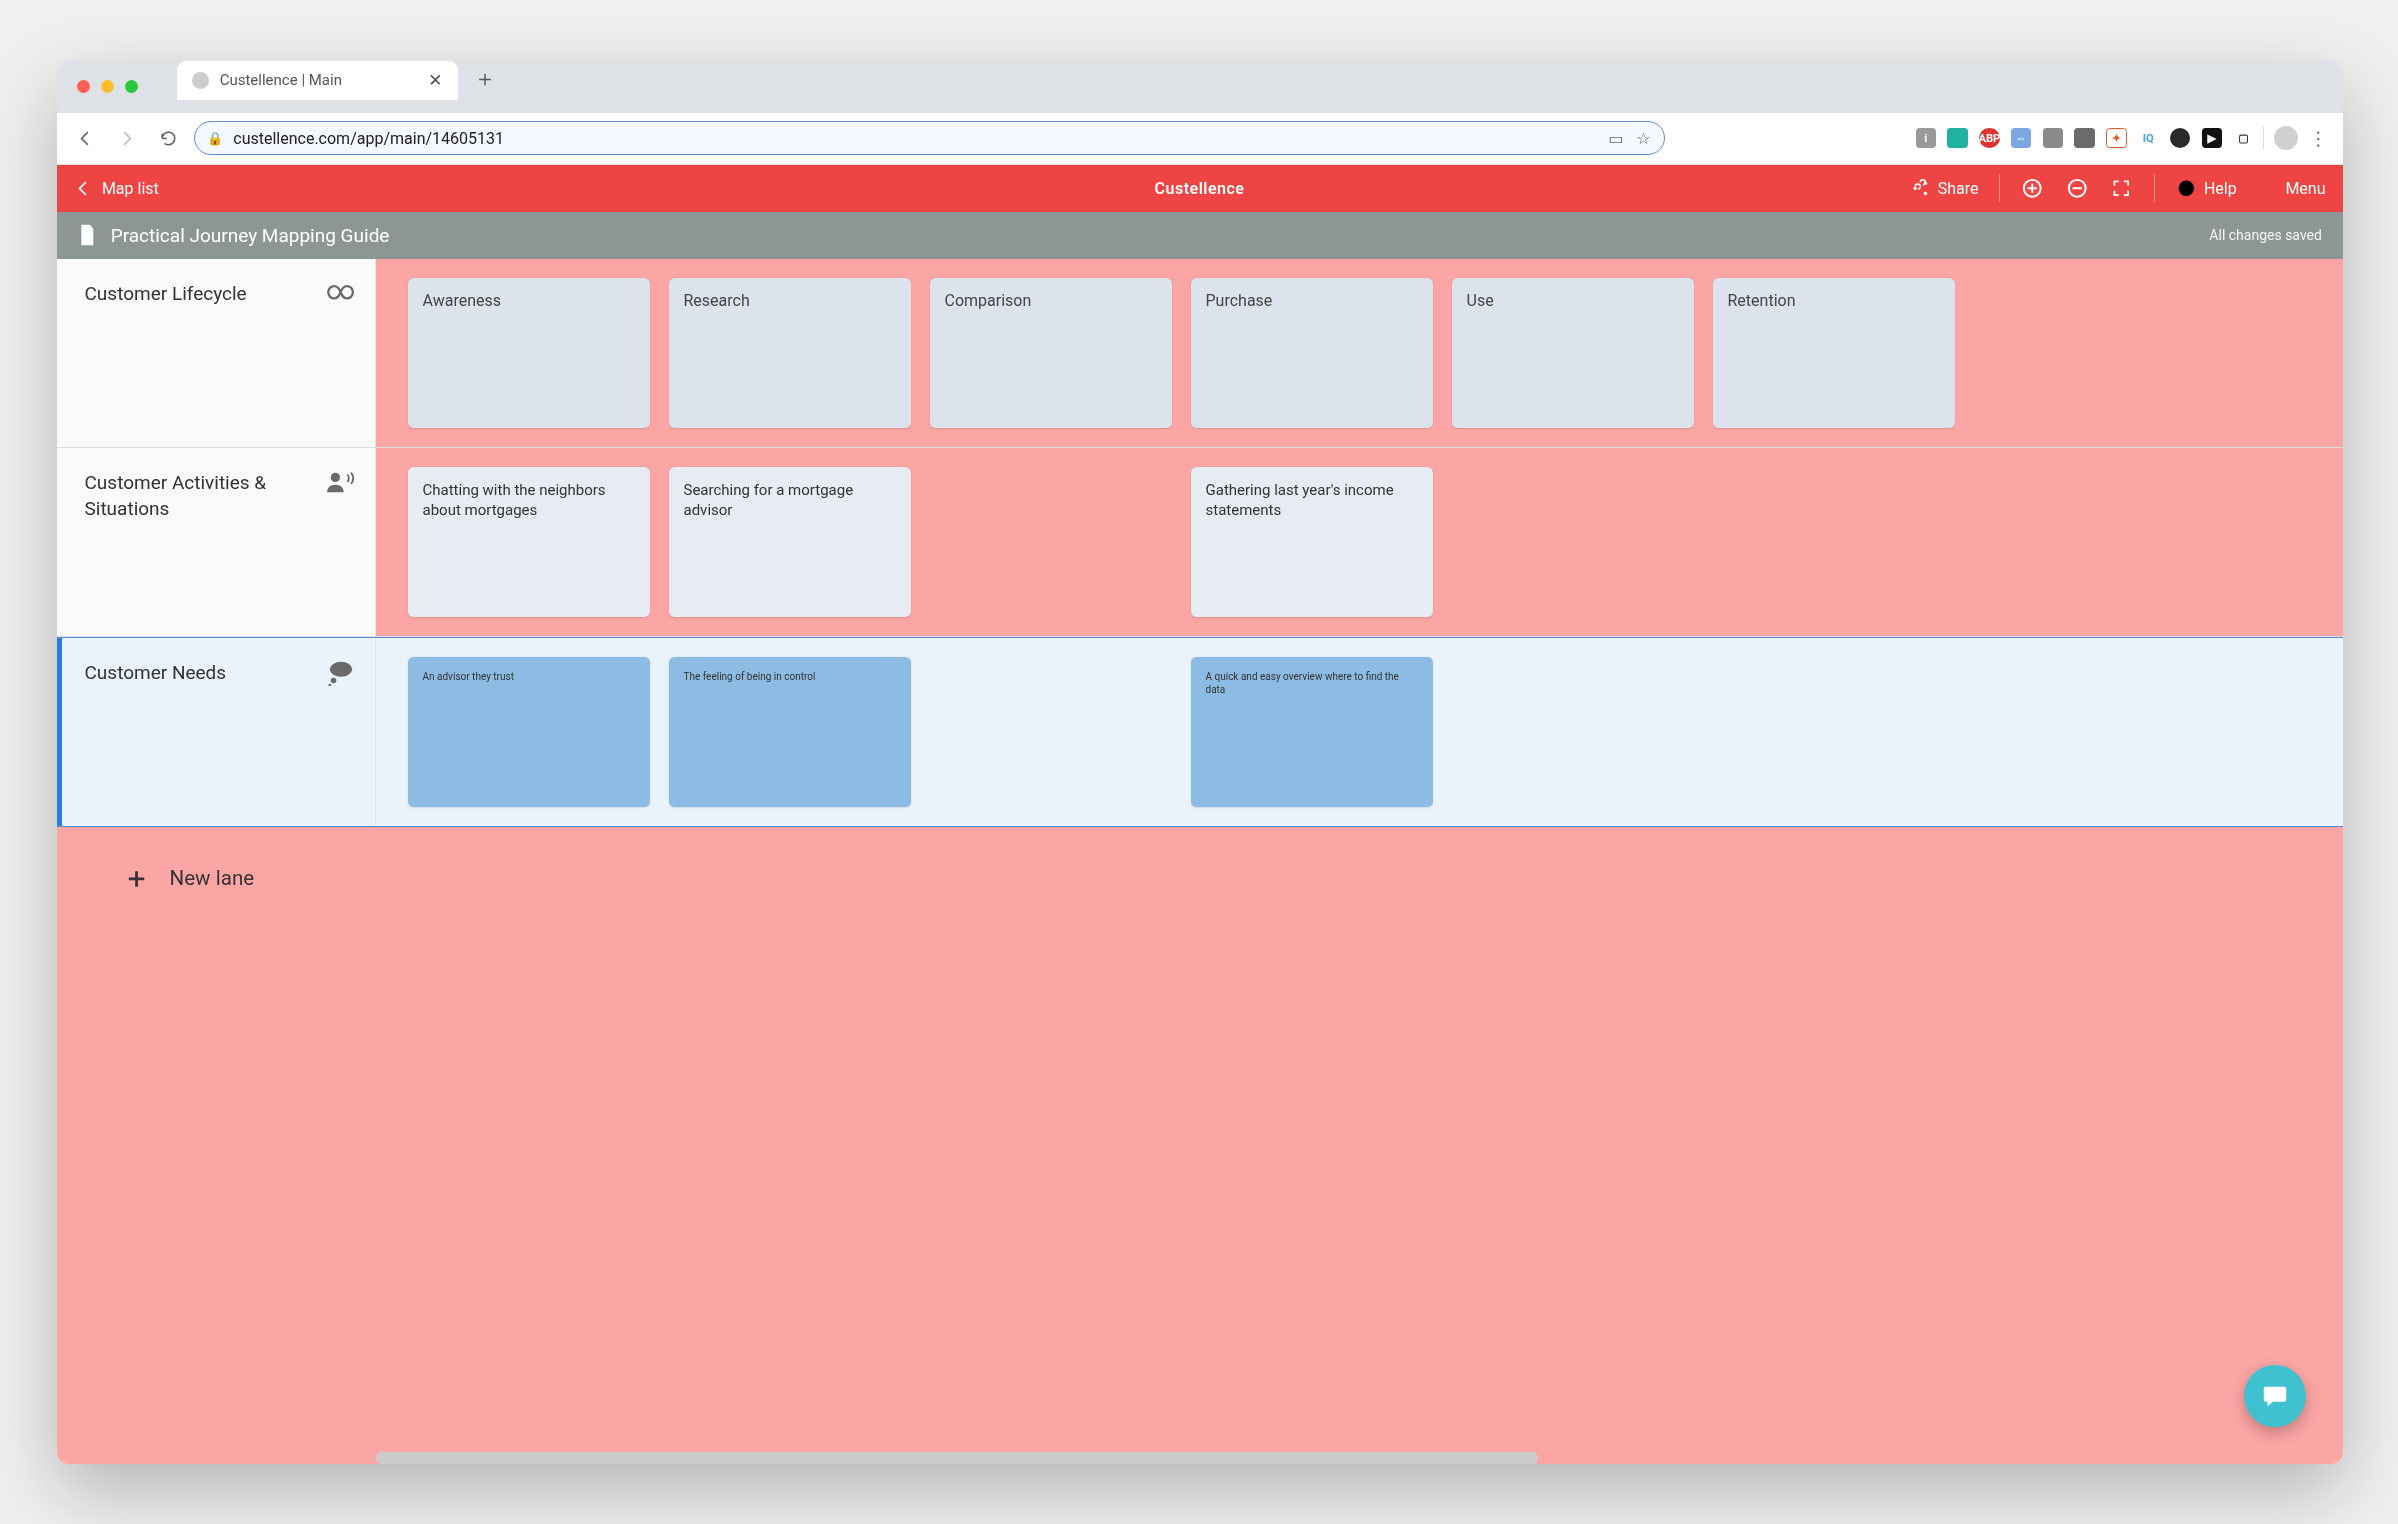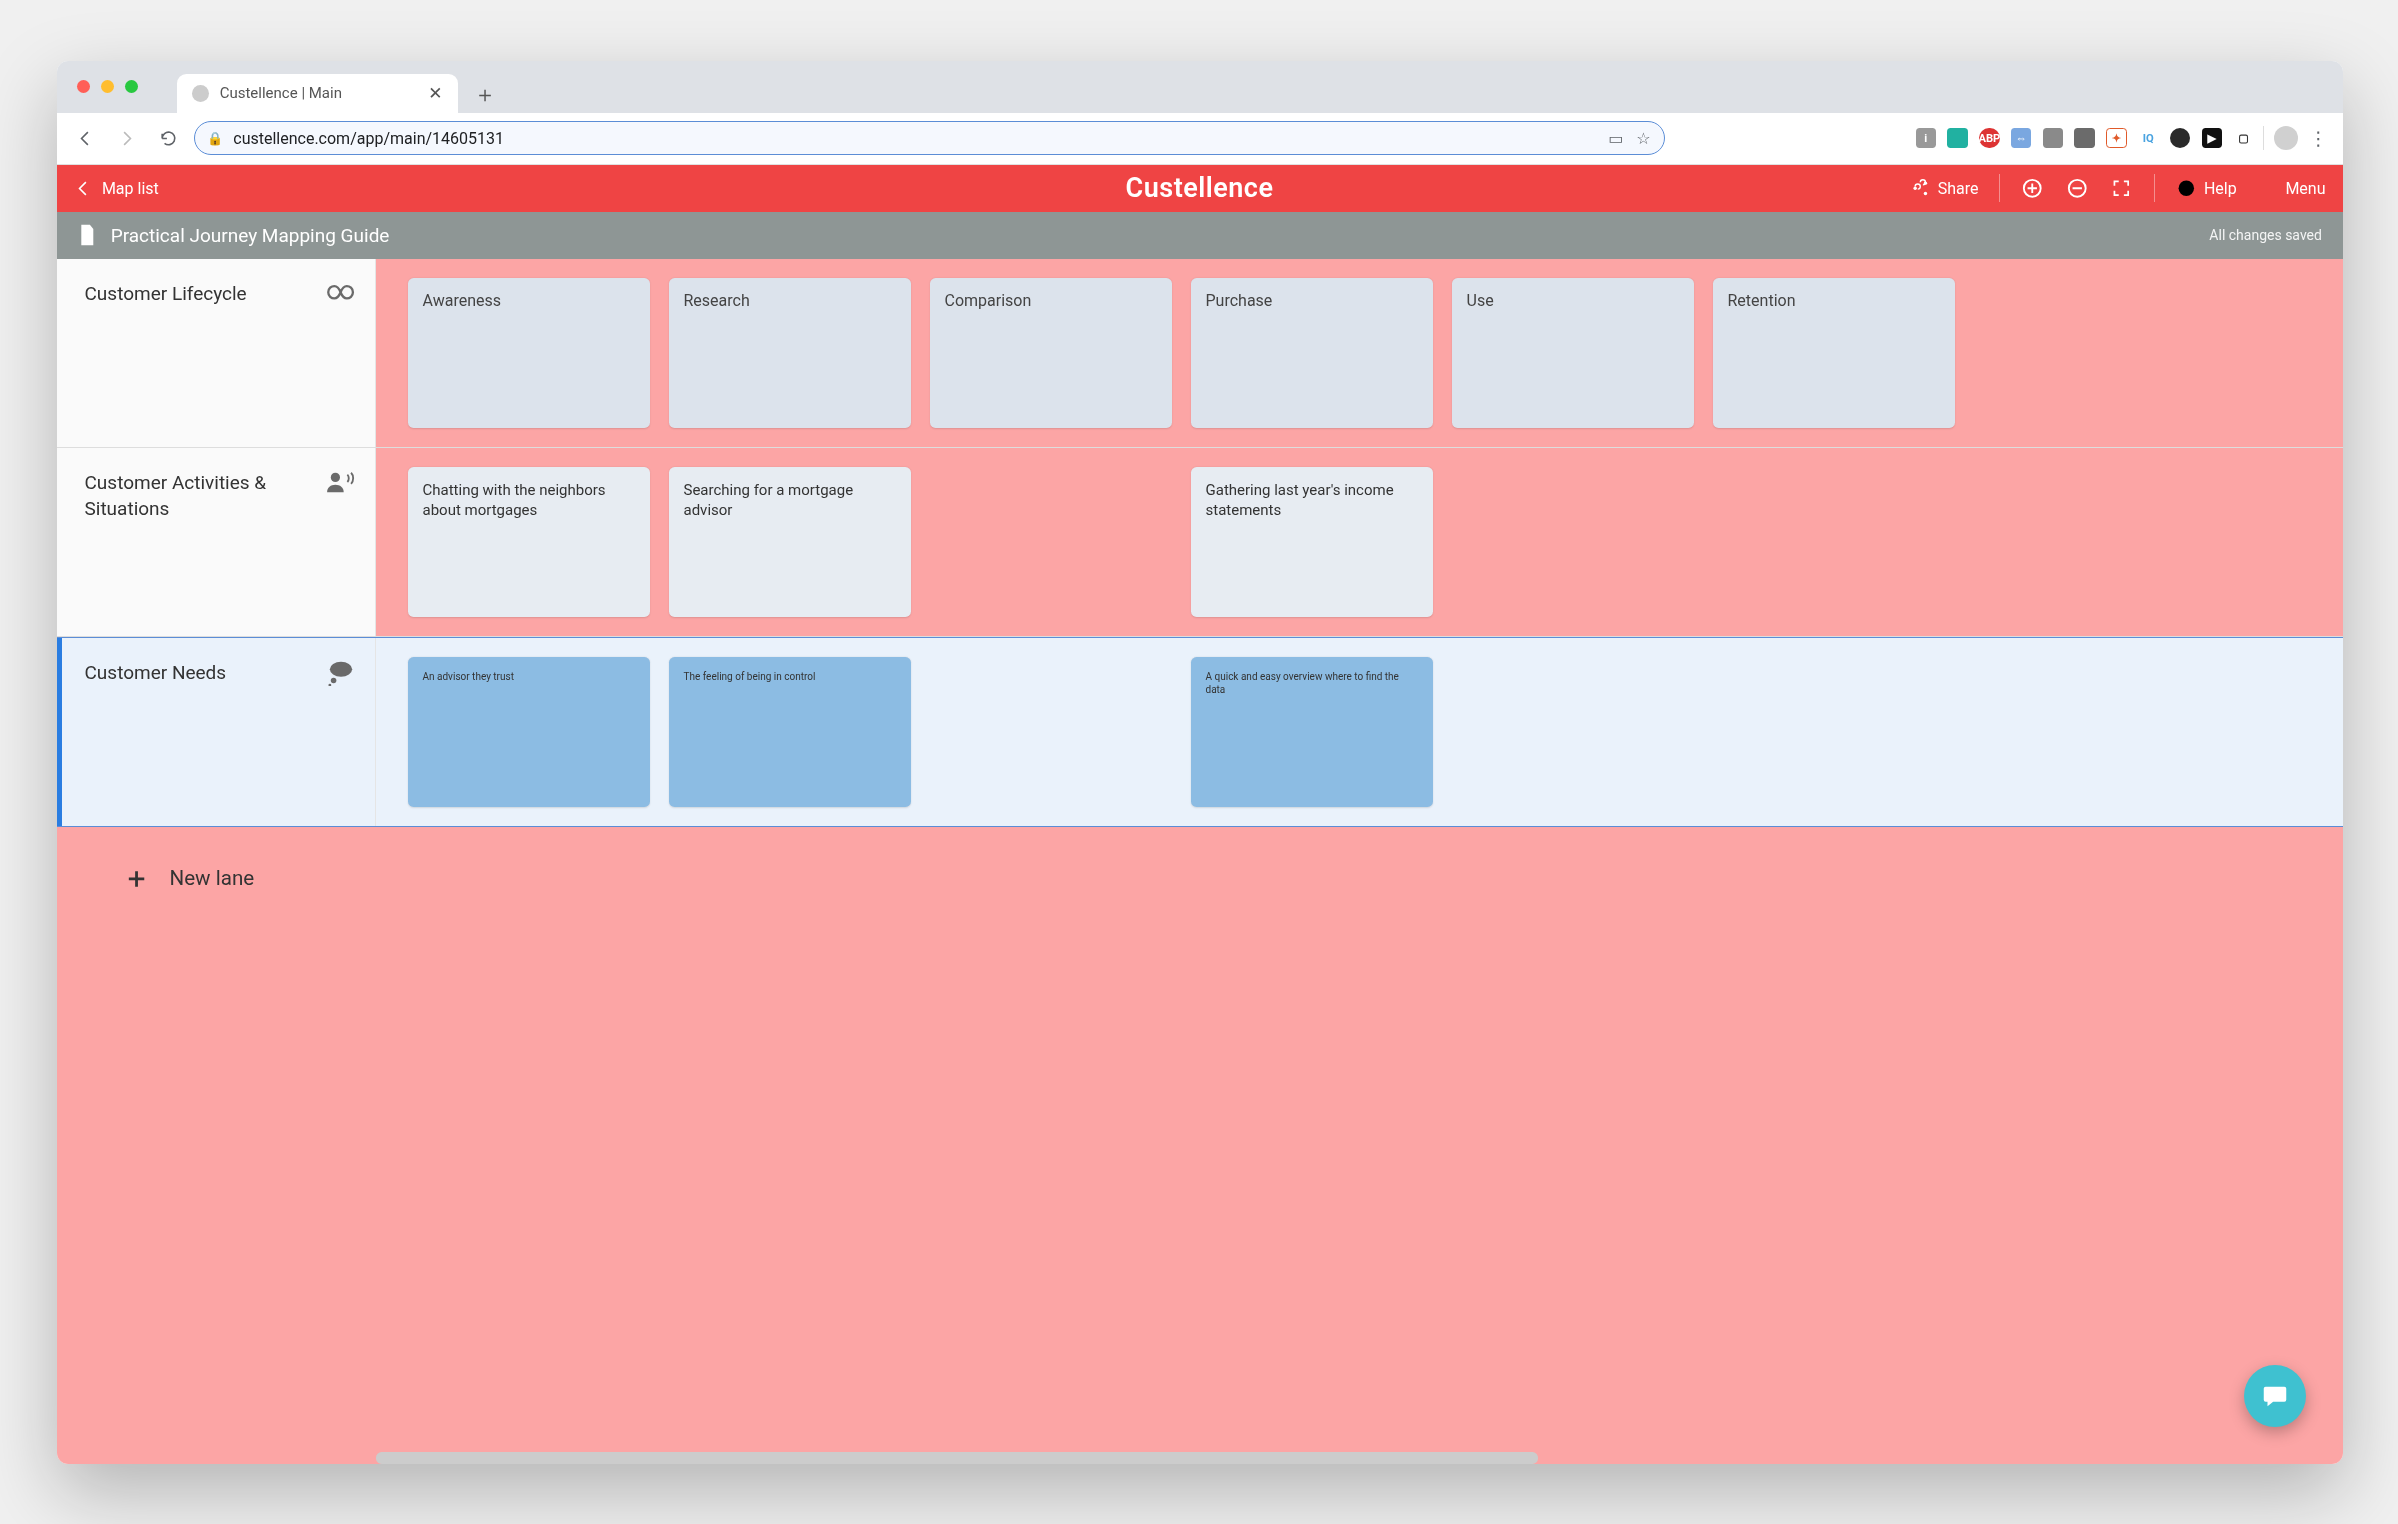--- a/index.html
+++ b/index.html
@@ -7,42 +7,42 @@
 
 .window-shadow { width:2286px; height:1403px; background:#fff; border-radius:11.2px; box-shadow:0 28px 75px rgba(0,0,0,0.25); overflow:hidden; display:flex; flex-direction:column; position:relative; }
 
 
 .chrome-tabbar { height:52px; background:#dee1e6; display:flex; align-items:flex-end; padding-left:17px; position:relative; }
 .traffic-lights { display:flex; gap:11.2px; align-items:center; position:absolute; left:20.6px; top:19px; }
 .tl { width:13px; height:13px; border-radius:50%; }
 .tl-close { background:#ff5f57; }
 .tl-min  { background:#ffbd2e; }
 .tl-max  { background:#28c840; }
-.tabs { display:flex; align-items:flex-end; margin-left:103px; height:100%; }
+.tabs { display:flex; align-items:flex-start; margin-left:103px; height:100%; }
 .tab { background:#fff; height:39px; border-radius:9.4px 9.4px 0 0; display:flex; align-items:center; padding:0 15px; gap:11.2px; min-width:281px; font-size:15px; color:#555; }
 .tab .favicon { width:17px; height:17px; border-radius:50%; background:#ccc; }
 .tab .close-x { margin-left:auto; font-size:17px; color:#555; }
 .newtab { width:36px; height:36px; display:flex; align-items:center; justify-content:center; font-size:22.5px; color:#555; margin-left:9.4px; }
 
 .addrbar { height:52px; background:#fff; display:flex; align-items:center; padding:0 13px; gap:9.4px; border-bottom:0.9px solid #e0e0e0; }
 .nav-btn { width:32px; height:32px; display:flex; align-items:center; justify-content:center; color:#5f6368; border-radius:50%; }
 .nav-btn.disabled { color:#bbb; }
 .omnibox { flex:0 0 auto; width:1471px; height:34px; border:0.9px solid #5b8dd6; border-radius:17px; display:flex; align-items:center; padding:0 13px; gap:9.4px; color:#202124; font-size:16px; background:#f5f8fe; }
 .omnibox .lock { color:#5f6368; font-size:13px; }
 .addr-spacer { flex:1; }
 .omnibox-right { margin-left:auto; display:flex; align-items:center; gap:13px; color:#5f6368; }
 .ext-icons { display:flex; align-items:center; gap:11.2px; }
 .ext-ic { width:20.6px; height:20.6px; border-radius:3.7px; display:flex; align-items:center; justify-content:center; font-size:11.2px; font-weight:bold; color:#fff; }
 .avatar { width:24px; height:24px; border-radius:50%; background:#d0d0d0; }
 .kebab { width:22.5px; text-align:center; color:#5f6368; font-size:19px; }
 
 
 .appbar1 { height:47px; background:#ef4444; display:flex; align-items:center; color:#fff; padding:0 17px; gap:5px; }
 .appbar1 .back { display:flex; align-items:center; gap:9.4px; font-size:16px; }
-.appbar1 .brand { position:absolute; left:50%; transform:translateX(-50%); font-weight:600; font-size:27px; letter-spacing:0.5px; }
+.appbar1 .brand { position:absolute; left:50%; transform:translateX(-50%); font-weight:600; font-size:16px; letter-spacing:0.5px; }
 .appbar1 .right { margin-left:auto; display:flex; align-items:center; gap:20.6px; }
 .appbar1 .share { display:flex; align-items:center; gap:7.5px; font-size:16px;justify-content:flex-end; }
 .vdiv { width:0.9px; height:28px; background:rgba(255,255,255,0.4); }
 .icbtn { width:24px; height:24px; display:flex; align-items:center; justify-content:center; }
 .icbtn svg { stroke:#fff; fill:none; stroke-width:2; }
 
 .appbar2 { height:47px; background:#8e9695; display:flex; align-items:center; color:#fff; padding:0 20.6px; gap:13px; font-size:19px; }
 .appbar2 .saved { margin-left:auto; font-size:14px; opacity:0.9; }
 
 

